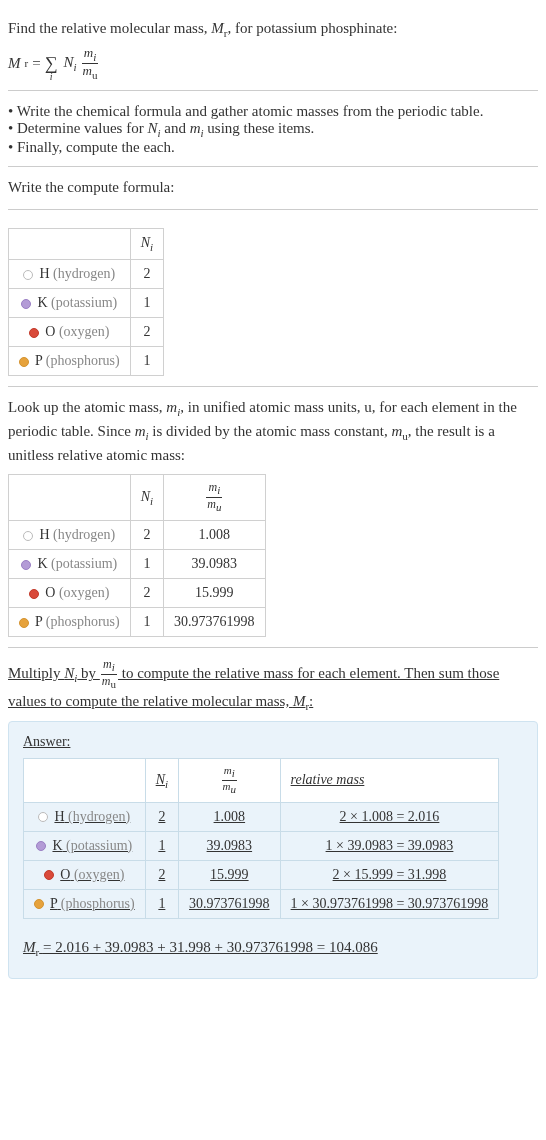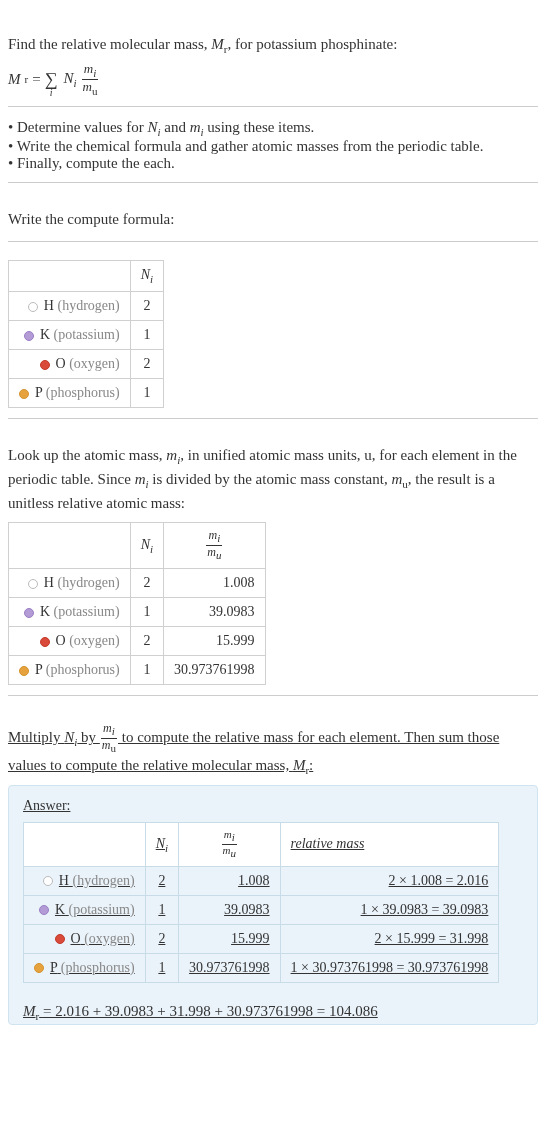--- a/index.html
+++ b/index.html
@@ -21,46 +21,46 @@
 .sigma { font-size: 18px; position: relative; }
 .sigma-sub { font-size: 10px; font-style: italic; position: absolute; bottom: -8px; left: 50%; transform: translateX(-50%); }
 .frac { display: inline-flex; flex-direction: column; align-items: center; font-size: 13px; line-height: 1.1; }
 .frac .num { border-bottom: 1px solid #333; padding: 0 2px; }
 .frac .den { padding: 0 2px; }
 .plan ul { list-style: none; padding: 0; margin-top: 2px; }
 .plan li::before { content: "• "; }
 .chem-formula { font-family: Georgia, serif; }
 .chem-formula sub { font-size: 11px; }
 table { border-collapse: collapse; margin-top: 8px; }
-th, td { border: 1px solid #d0d0d0; padding: 6px 10px; text-align: right; font-size: 14px; }
+th, td { border: 1px solid #d0d0d0; padding: 6px 10px; text-align: center; font-size: 14px; }
 th { font-weight: normal; font-style: italic; background: #fff; text-align: center; }
 td.num { text-align: center; }
 .dot { display: inline-block; width: 10px; height: 10px; border-radius: 50%; margin-right: 6px; vertical-align: middle; border: 1px solid #999; }
 .dot.h { background: #fff; border-color: #bbb; }
 .dot.k { background: #b39bd6; border-color: #9a7fc4; }
 .dot.o { background: #d94a3a; border-color: #c23a2a; }
 .dot.p { background: #e6a23c; border-color: #d4932f; }
 .elabel { color: #888; }
 .elsym { color: #333; }
 .answer-box {
   background: #eaf3fa;
   border: 1px solid #cfe3f0;
   border-radius: 4px;
-  padding: 12px 14px 2px 14px;
+  padding: 12px 14px 20px 14px;
   margin-top: 6px;
 }
 .answer-box .label { color: #333; font-size: 14px; margin-bottom: 8px; }
 .answer-box table { background: #eaf3fa; }
 .answer-box th, .answer-box td { border: 1px solid #c8dce8; }
 .mr-line { margin-top: 20px; font-style: italic; }
 .mr-line .upright { font-style: normal; }
 .inline-frac { display: inline-flex; flex-direction: column; align-items: center; font-size: 12px; vertical-align: middle; line-height: 1.05; }
 .inline-frac .num { border-bottom: 1px solid #333; padding: 0 2px; }
 .inline-frac .den { padding: 0 2px; }
-.text-line { line-height: 1.45; margin-top: 16px; }
+.text-line { line-height: 1.45; }
 .italic { font-style: italic; }
 .sub { font-size: 11px; vertical-align: sub; }
 </style>
 </head>
 <body>
 
 <div class="section">
   <div class="text-line">
     Find the relative molecular mass, <span class="italic">M</span><span class="sub">r</span>, for potassium phosphinate:
   </div>
@@ -72,22 +72,22 @@
     <span style="margin-left:2px;">N<span class="sub">i</span></span>
     <span class="frac">
       <span class="num"><span class="italic">m</span><span class="sub">i</span></span>
       <span class="den"><span class="italic">m</span><span class="sub upright">u</span></span>
     </span>
   </div>
 </div>
 
 <div class="section plan">
   <ul>
+    <li>Write the chemical formula and gather atomic masses from the periodic table.</li>
     <li>Determine values for <span class="italic">N<span class="sub">i</span></span> and <span class="italic">m<span class="sub">i</span></span> using these items.</li>
-    <li>Write the chemical formula and gather atomic masses from the periodic table.</li>
     <li>Finally, compute the each.</li>
   </ul>
 </div>
 
 <div class="section">
   <div class="text-line">Write the compute formula:</div>
 </div>
 
 <div class="section">
   <table>

